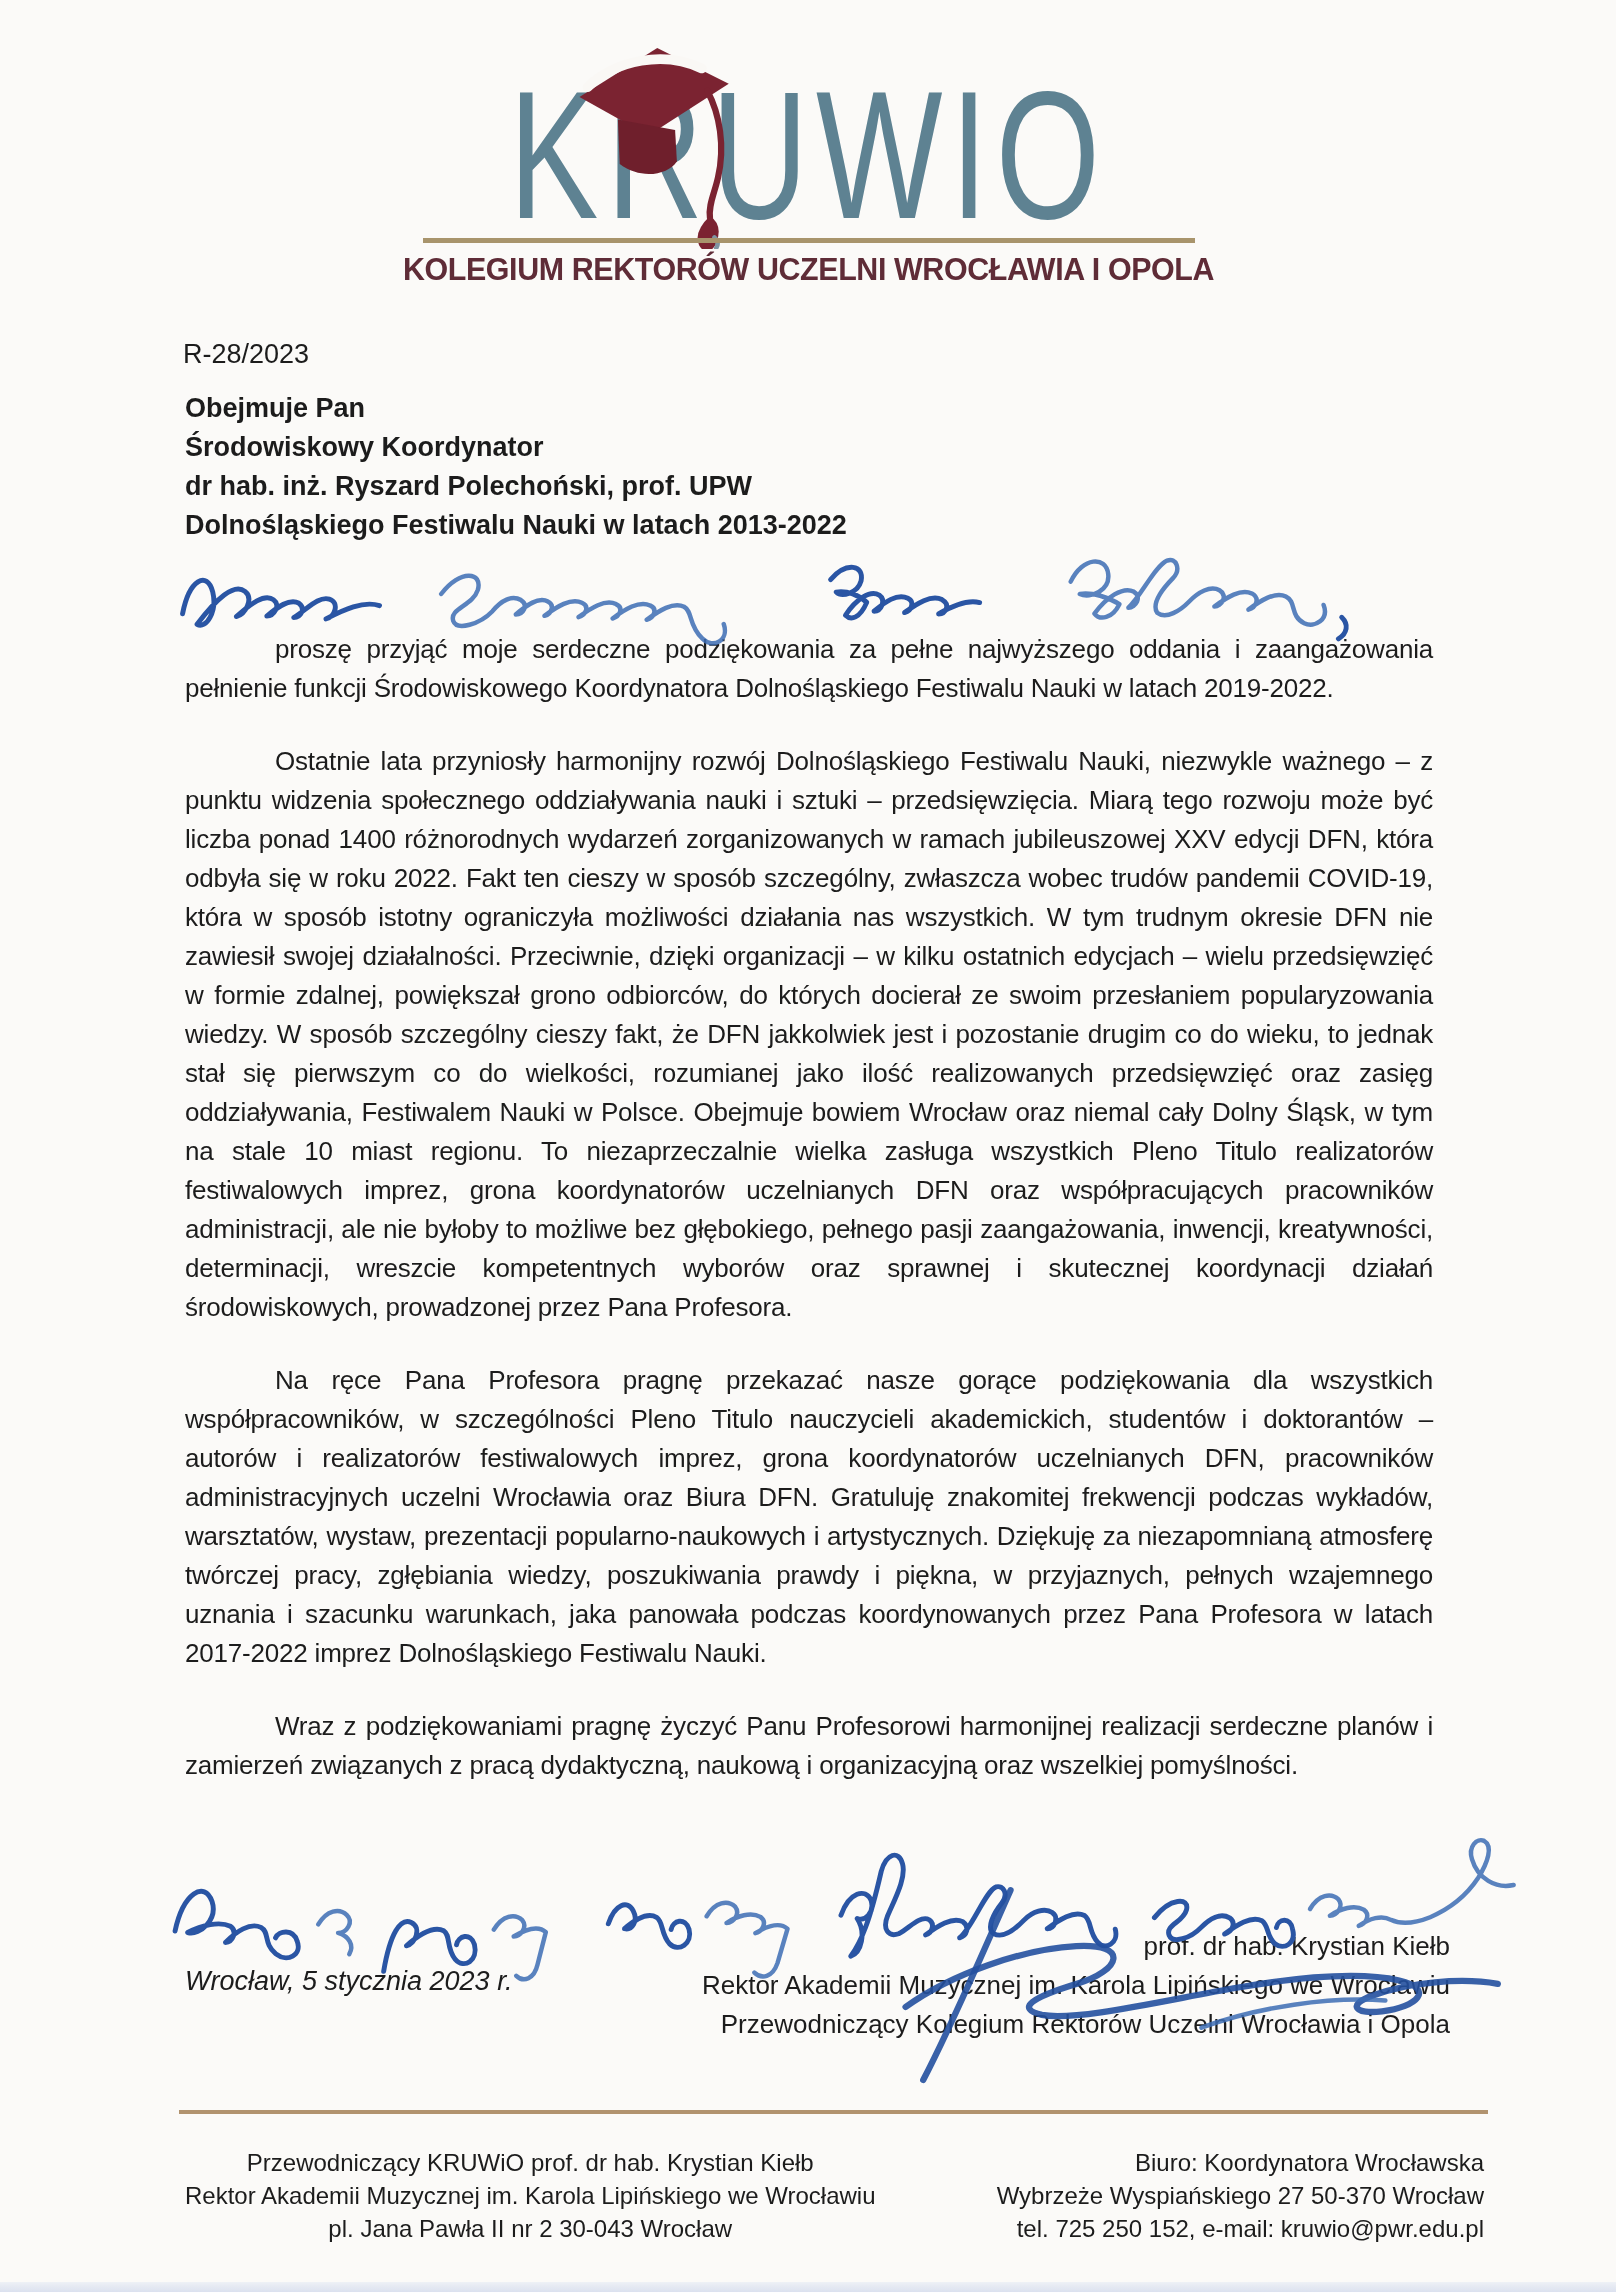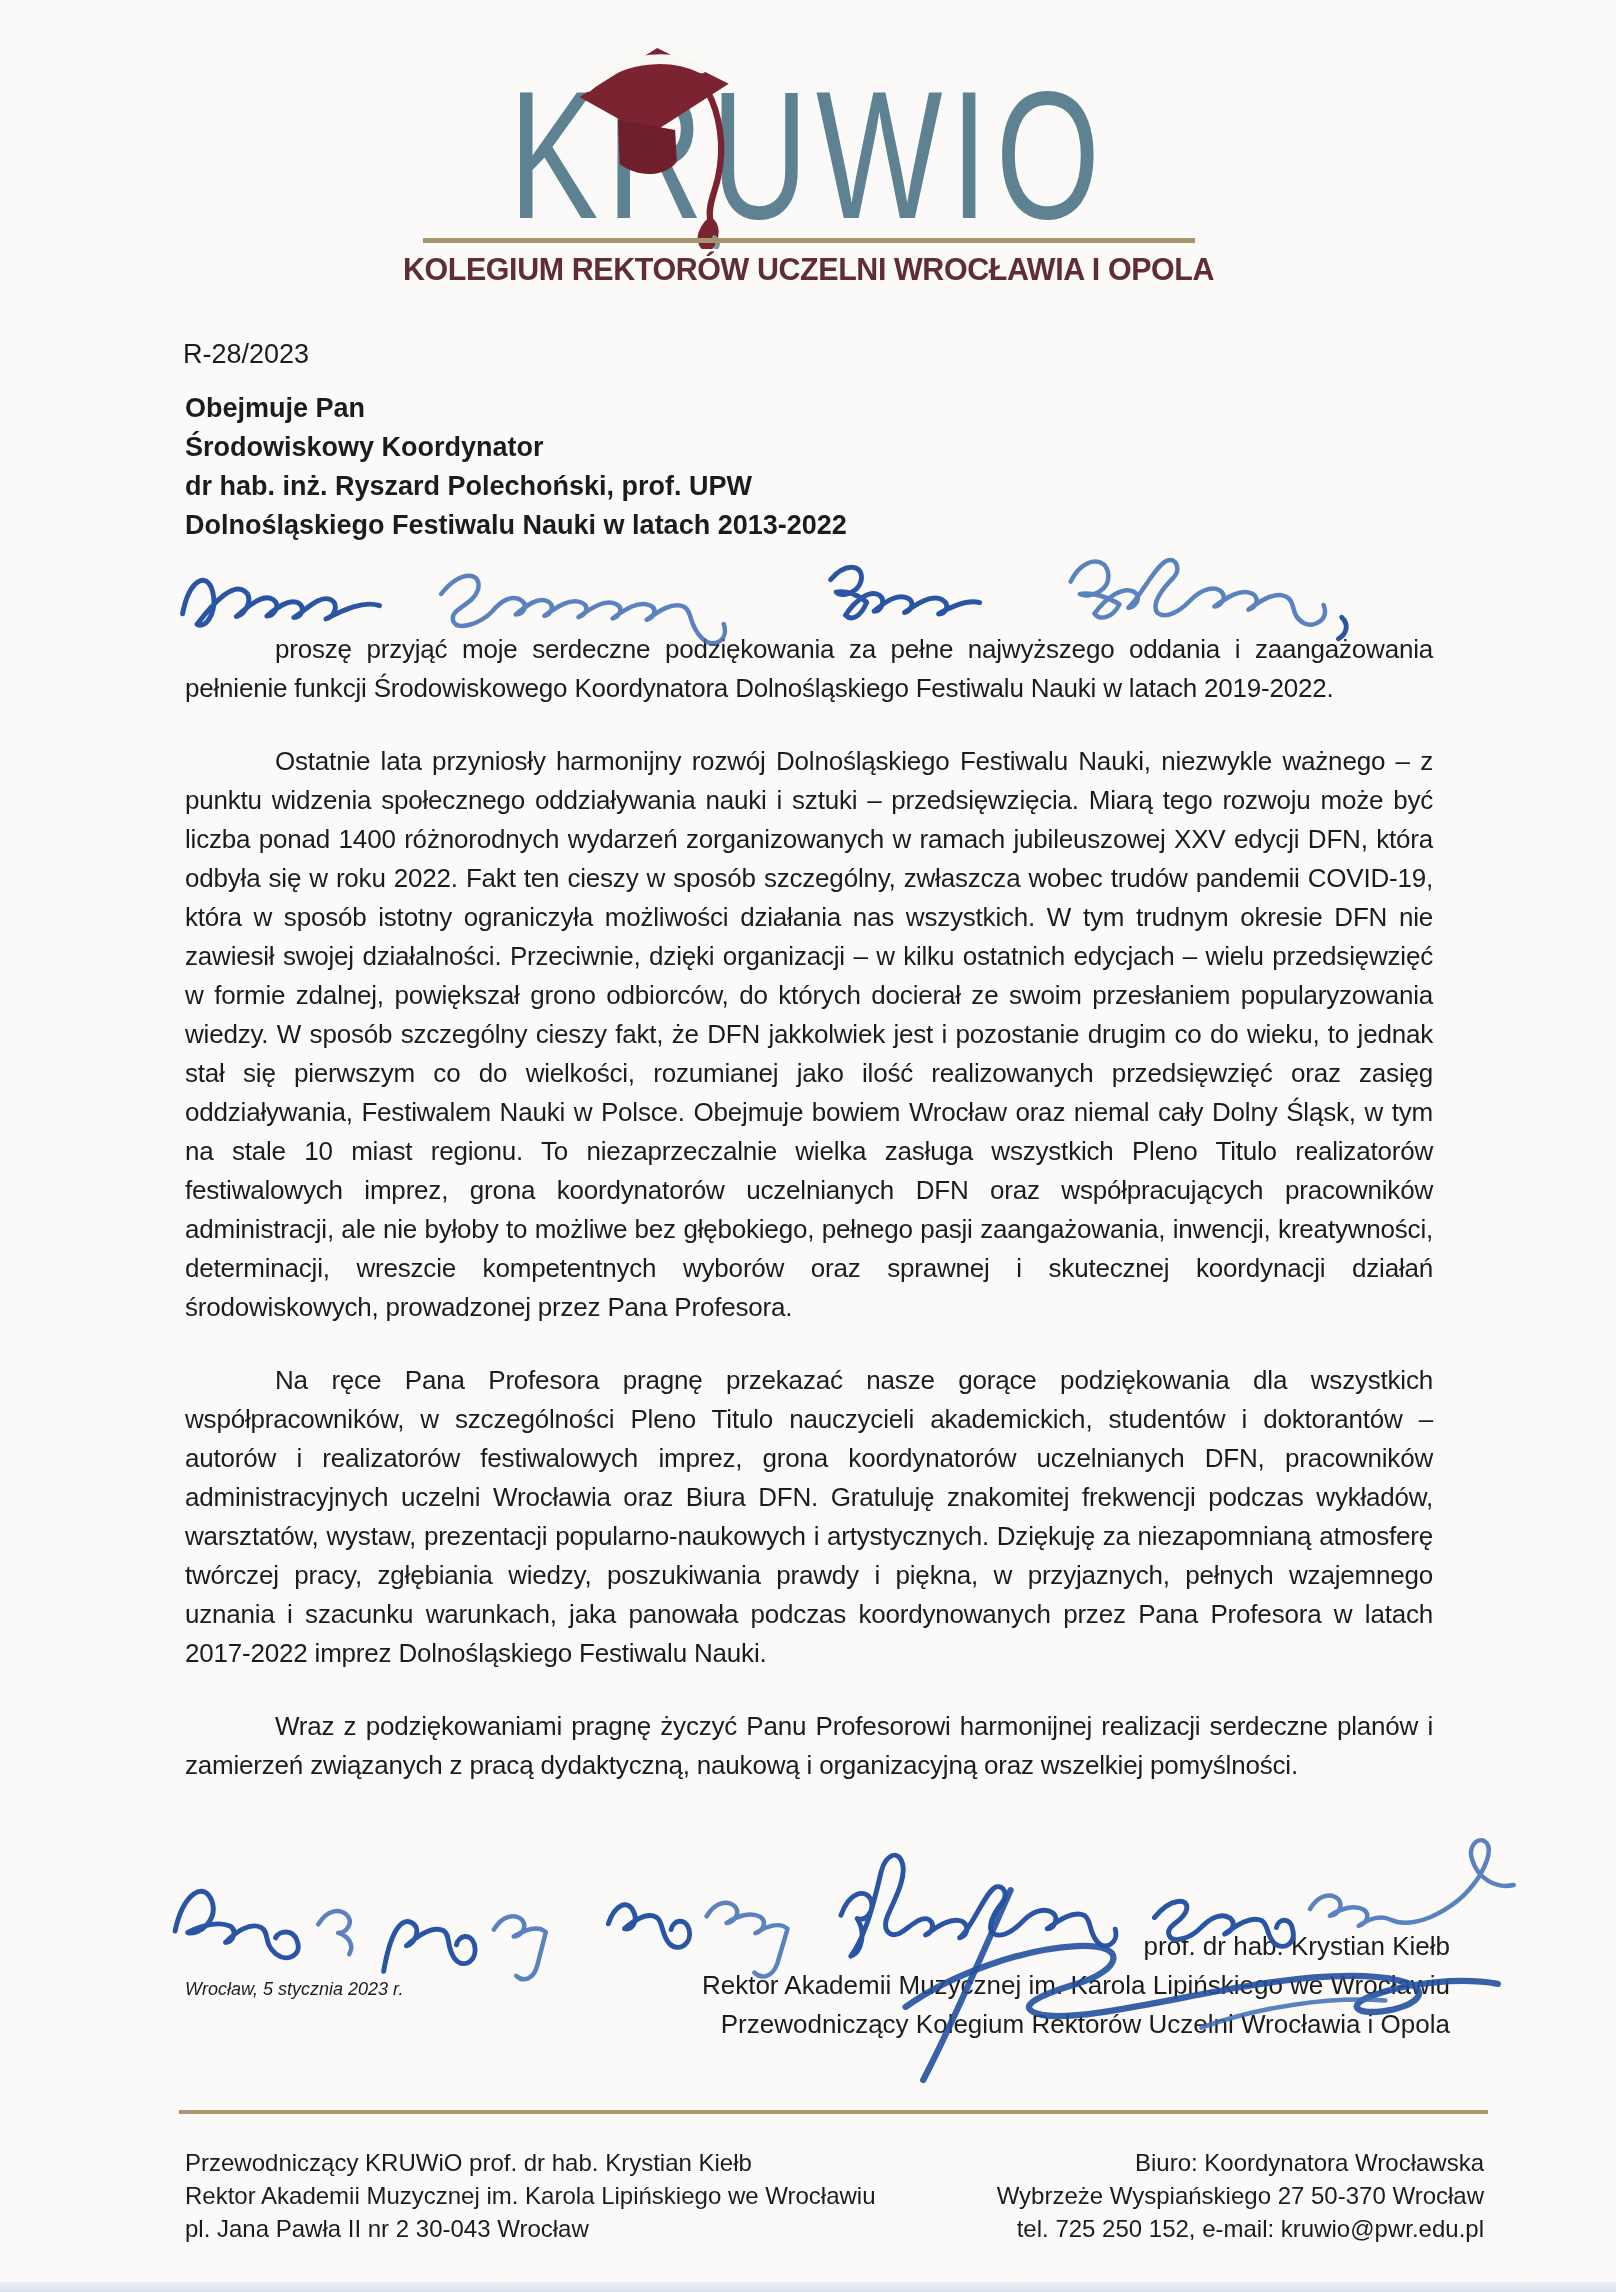--- a/index.html
+++ b/index.html
@@ -38,25 +38,25 @@
     margin:0 0 34px 0; font-size:26px; line-height:39px;
     text-align:justify; text-indent:90px; letter-spacing:-0.2px;
   }
   
   .signature-block{
     position:absolute; right:167px; top:1927px; text-align:right;
     font-size:26px; line-height:39px;
   }
   .dateline{
     position:absolute; left:185px; top:1966px;
-    font-size:18px; font-style:italic;margin-top:13px;
+    font-size:27px; font-style:italic;
   }
   
   .footer-rule{ position:absolute; left:179px; top:2110px; width:1309px; height:3.6px; background:#b1936f; }
-  .footer-left{ position:absolute; left:185px; top:2146px; font-size:24px; line-height:33px; }
+  .footer-left{ position:absolute; left:185px; top:2146px; font-size:24px; line-height:33px;text-align:center; }
   .footer-right{ position:absolute; right:133px; top:2146px; font-size:24px; line-height:33px; text-align:right; }
   .bottom-strip{
     position:absolute; left:0; right:0; bottom:0; height:10.7px;
     background:linear-gradient(to bottom,#eef1f6,#d9dfee);
   }
   .ink{ fill:none; stroke:#2a55a4; stroke-width:5.5; stroke-linecap:round; stroke-linejoin:round; }
   .ink-lt{ fill:none; stroke:#3c6cb4; stroke-width:5; stroke-linecap:round; stroke-linejoin:round; opacity:.85; }
   .ink-bold{ fill:none; stroke:#24509e; stroke-width:7; stroke-linecap:round; stroke-linejoin:round; opacity:.9; }
 </style>
 </head>

